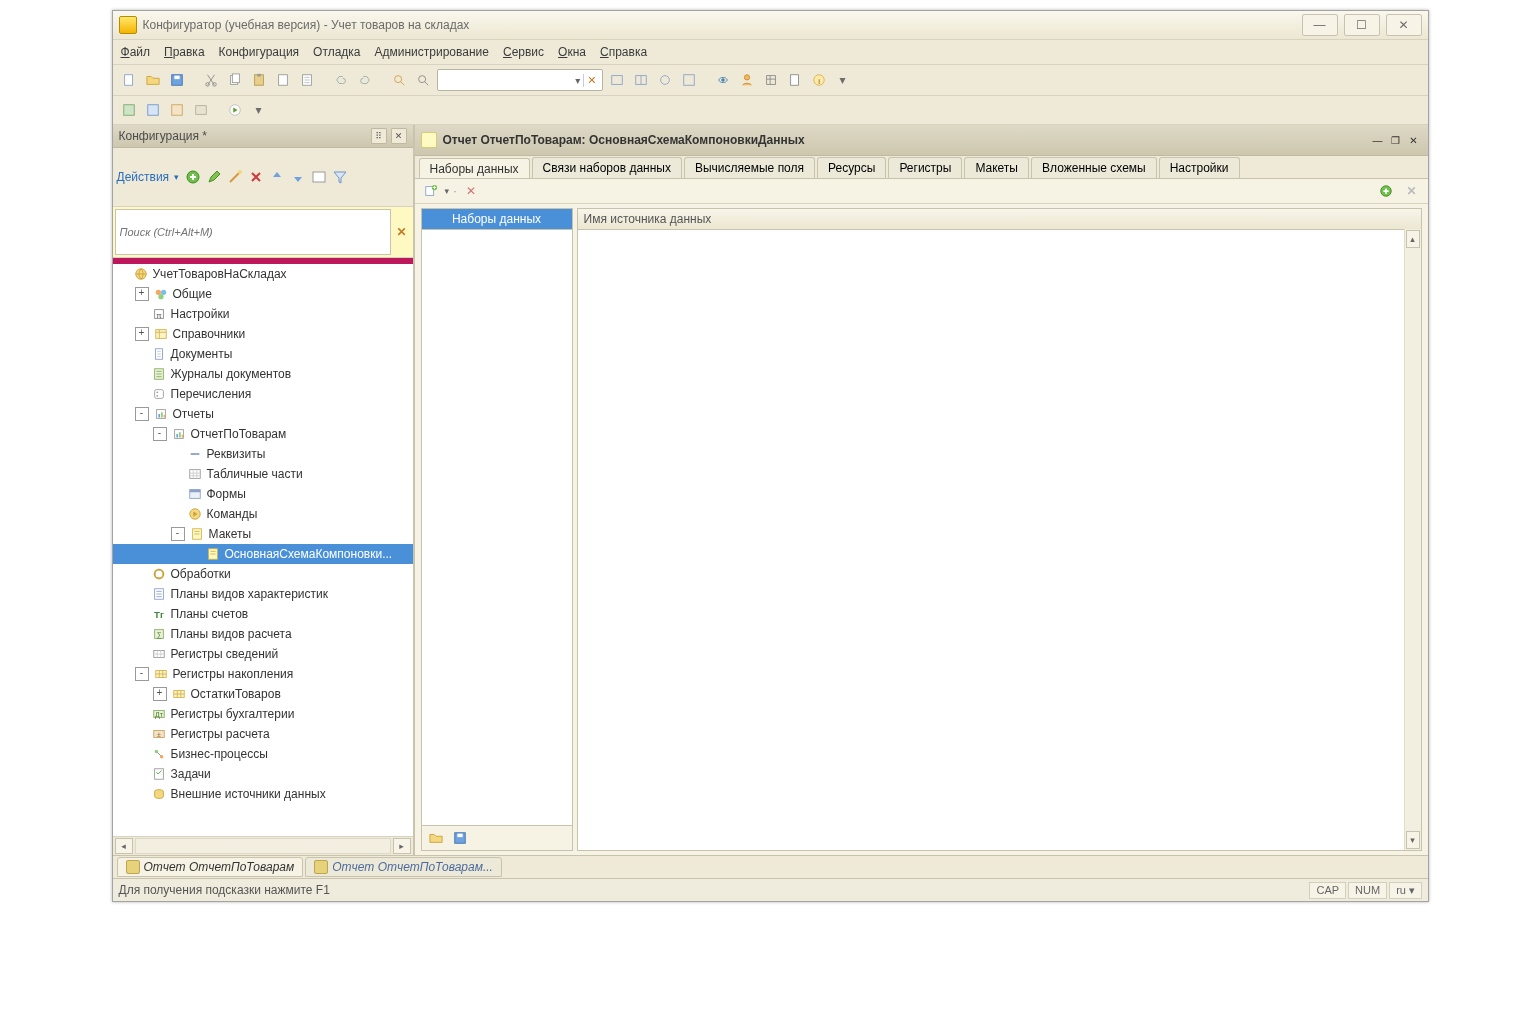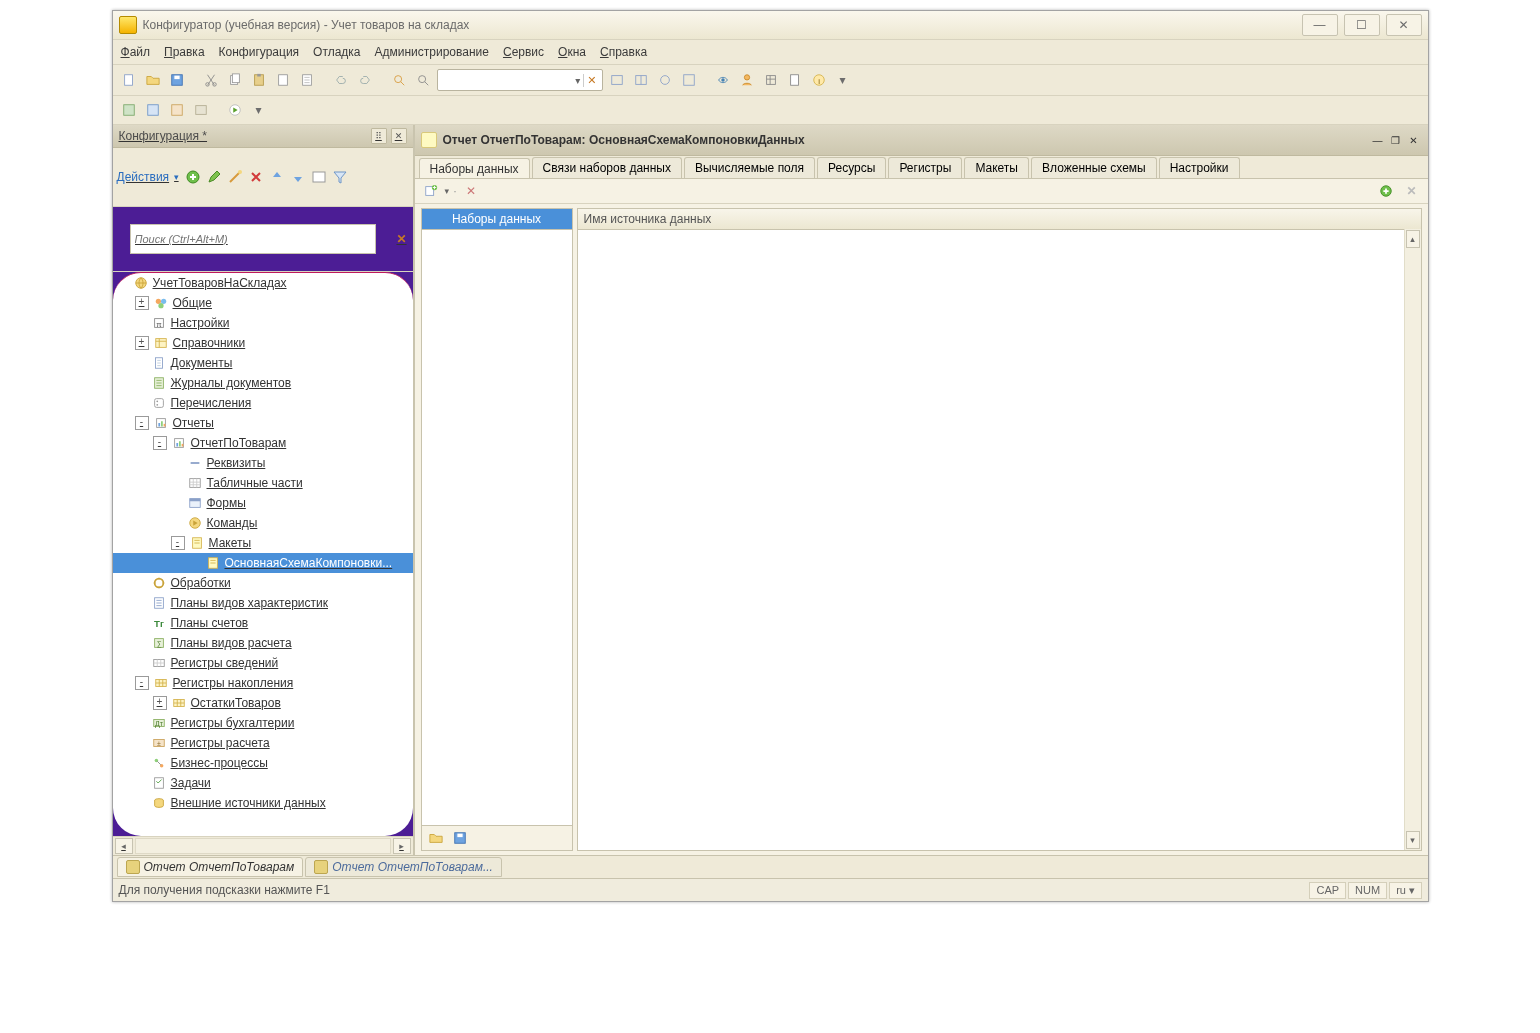--- a/index.html
+++ b/index.html
@@ -12,32 +12,32 @@
   .menubar{height:24px;display:flex;align-items:center;padding:0 8px;gap:14px;border-bottom:1px solid #d8d3bf;background:#efead8;}
   .menubar .mi{color:#3b3b3b;cursor:default;}
   .menubar .mi u{text-decoration:underline;}
   .toolbar{height:26px;display:flex;align-items:center;padding:2px 6px;gap:4px;border-bottom:1px solid #d8d3bf;background:#efead8;}
   .tbtn{width:18px;height:18px;border:1px solid transparent;border-radius:2px;display:inline-flex;align-items:center;justify-content:center;font-size:12px;color:#6d6d6d;}
   .tbtn svg{width:14px;height:14px;}
   .combo{height:20px;min-width:160px;border:1px solid #b9b49f;background:#fff;border-radius:2px;display:flex;align-items:center;padding:0 2px;font-size:11px;color:#888;}
   .combo .carrow{margin-left:auto;font-size:10px;color:#666;padding-right:3px;}
   .content{flex:1;display:flex;min-height:0;}
   
-  .leftpanel{width:300px;display:flex;flex-direction:column;border-right:1px solid #c9c4ae;background:#4c1d95;text-decoration:underline;}
+  .leftpanel{width:300px;display:flex;flex-direction:column;border-right:1px solid #c9c4ae;background:#fef9c3;}
   .panelhead{height:22px;display:flex;align-items:center;padding:0 6px;background:linear-gradient(#ded9c6,#cdc7af);border-bottom:1px solid #bfb99f;color:#4c4c4c;gap:4px;}
   .panelhead .hbtn{width:14px;height:14px;border:1px solid #bfb99f;background:#efead8;display:inline-flex;align-items:center;justify-content:center;font-size:9px;color:#555;border-radius:1px;}
   .panelactions{height:26px;display:flex;align-items:center;padding:16px 4px;gap:3px;border-bottom:1px solid #d8d3bf;background:#efead8;}
   .panelactions .lbl{color:#2a6dbf;margin-right:4px;}
   .panelactions .carrow{font-size:9px;color:#2a6dbf;margin-left:-2px;margin-right:2px;}
   .abtn{width:18px;height:18px;display:inline-flex;align-items:center;justify-content:center;}
   .abtn svg{width:16px;height:16px;}
   .searchrow{display:flex;align-items:center;border-bottom:1px solid #d8d3bf;}
-  .searchrow input{flex:1;border:1px solid #c8c3ad;height:20px;padding:4px 4px;margin:17px;font-size:11px;color:#888;font-style:italic;background:#fff;}
+  .searchrow input{flex:1;border:1px solid #c8c3ad;height:20px;padding:12px 4px;margin:2px;font-size:11px;color:#888;font-style:italic;background:#fff;}
   .searchrow .clear{width:18px;height:18px;display:inline-flex;align-items:center;justify-content:center;color:#c77a25;font-weight:bold;font-size:12px;margin-right:2px;}
-  .tree{flex:1;overflow:auto;background:#fff;border-top:1px solid #be185d;border-radius:28px;}
+  .tree{flex:1;overflow:auto;background:#fff;border-top:6px solid #be185d;}
   .treerow{display:flex;align-items:center;height:20px;padding:0 4px;white-space:nowrap;}
   .treerow .tw{width:12px;height:12px;border:1px solid #9a9a9a;color:#555;font-size:10px;line-height:10px;text-align:center;margin-right:4px;background:#fff;display:inline-block;}
   .treerow .twspacer{width:12px;height:12px;margin-right:4px;display:inline-block;}
   .treerow .ind{display:inline-block;}
   .treerow .ic{width:16px;height:16px;margin-right:4px;display:inline-flex;align-items:center;justify-content:center;}
   .treerow .ic svg{width:14px;height:14px;}
   .treerow.selected{background:#4a90d9;color:#fff;}
   .treerow.selected .lbl{color:#fff;}
   .treerow .lbl{color:#333;}
   .hscroll{height:18px;border-top:1px solid #d8d3bf;display:flex;align-items:center;justify-content:space-between;padding:0 2px;background:#efead8;}

